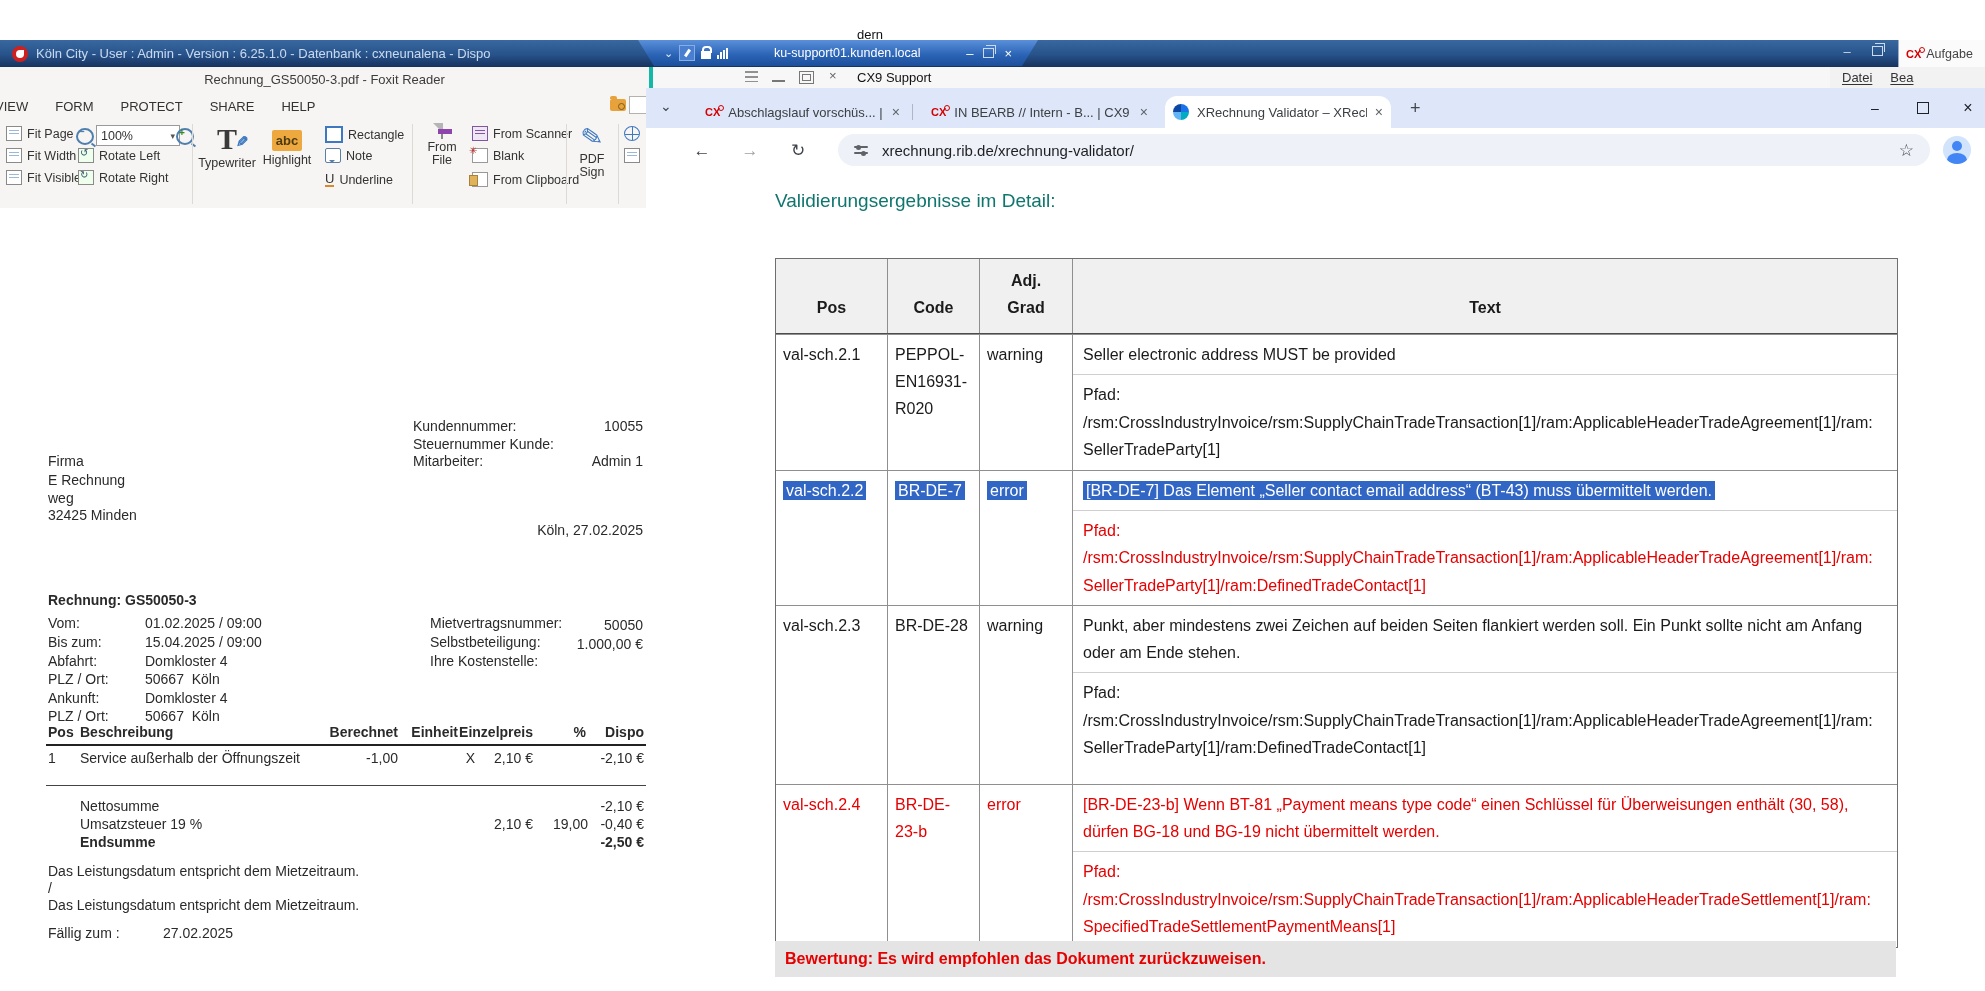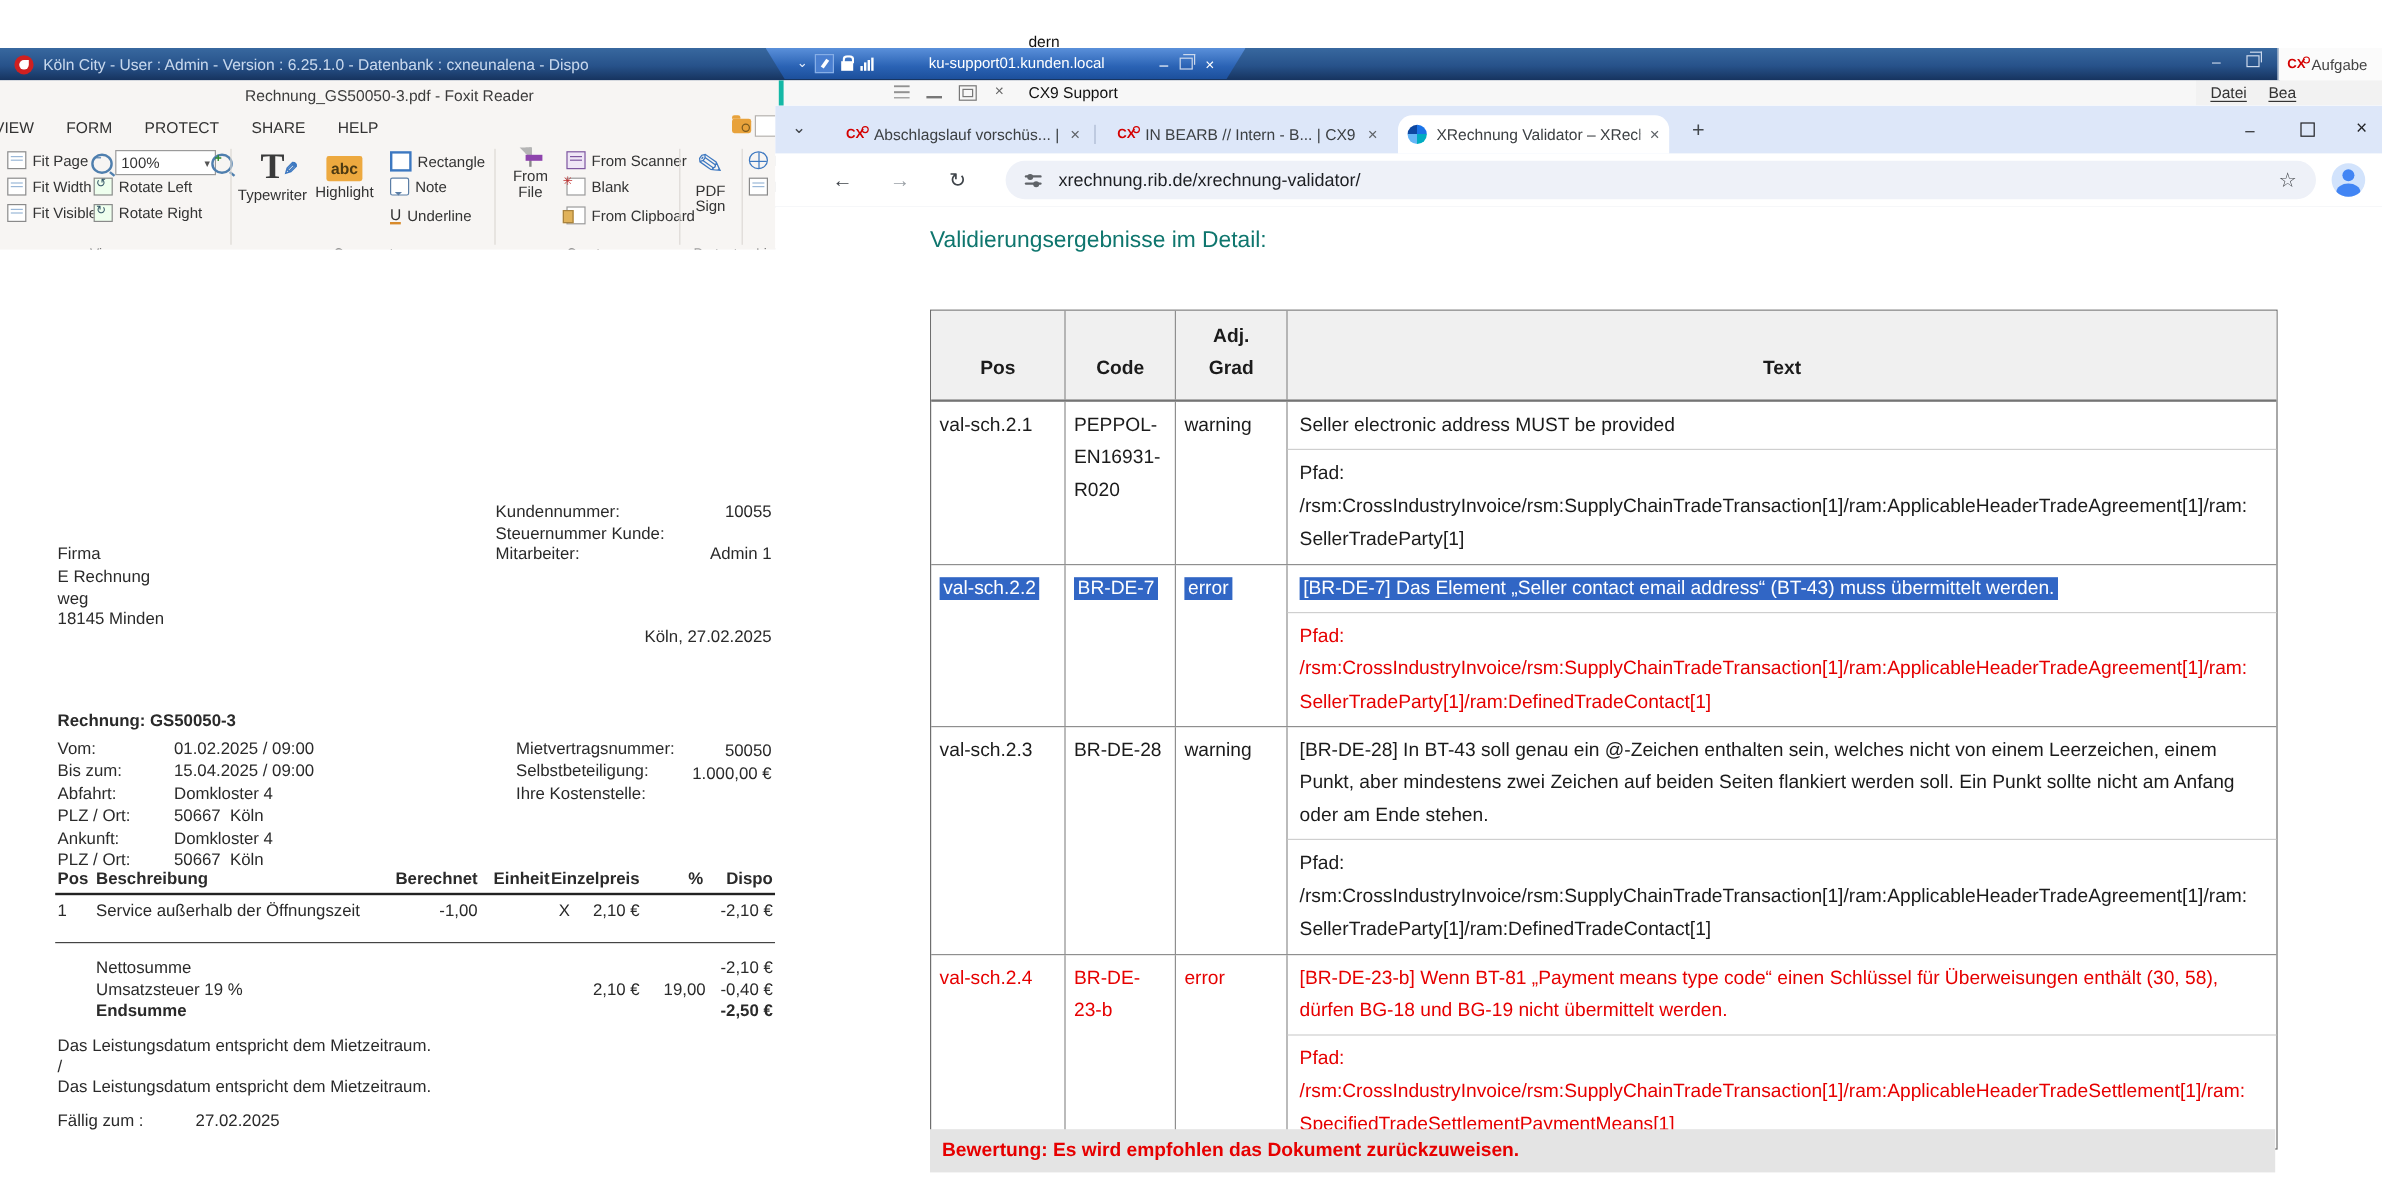--- a/index.html
+++ b/index.html
@@ -354,21 +354,21 @@
     <div class="pdf-doc">
       <span class="iv" style="left:413px;top:210px">Kundennummer:</span>
       <span class="iv" style="left:413px;top:228px">Steuernummer Kunde:</span>
       <span class="iv" style="left:413px;top:245px">Mitarbeiter:</span>
       <span class="iv ivr" style="right:8px;top:210px">10055</span>
       <span class="iv ivr" style="right:8px;top:245px">Admin 1</span>
 
       <span class="iv" style="left:48px;top:245px">Firma</span>
       <span class="iv" style="left:48px;top:264px">E Rechnung</span>
       <span class="iv" style="left:48px;top:282px">weg</span>
-      <span class="iv" style="left:48px;top:299px">18145 Minden</span>
+      <span class="iv" style="left:48px;top:299px">32425 Minden</span>
 
       <span class="iv ivr" style="right:8px;top:314px">Köln, 27.02.2025</span>
 
       <span class="iv ivb" style="left:48px;top:384px">Rechnung: GS50050-3</span>
 
       <span class="iv" style="left:48px;top:407px">Vom:</span>
       <span class="iv" style="left:145px;top:407px">01.02.2025 / 09:00</span>
       <span class="iv" style="left:48px;top:426px">Bis zum:</span>
       <span class="iv" style="left:145px;top:426px">15.04.2025 / 09:00</span>
       <span class="iv" style="left:48px;top:445px">Abfahrt:</span>
@@ -546,21 +546,20 @@
             </div>
           </div>
         </div>
 
         <div class="vrow" style="min-height:178px">
           <div class="vc">val-sch.2.3</div>
           <div class="vc">BR-DE-28</div>
           <div class="vc">warning</div>
           <div class="vc textcol">
             <div class="msg">
-              <div>[BR-DE-28] In BT-43 soll genau ein @-Zeichen enthalten sein, welches nicht von einem Leerzeichen, einem</div>
               <div>Punkt, aber mindestens zwei Zeichen auf beiden Seiten flankiert werden soll. Ein Punkt sollte nicht am Anfang</div>
               <div>oder am Ende stehen.</div>
             </div>
             <div class="pfad">
               <div>Pfad:</div>
               <div>/rsm:CrossIndustryInvoice/rsm:SupplyChainTradeTransaction[1]/ram:ApplicableHeaderTradeAgreement[1]/ram:</div>
               <div>SellerTradeParty[1]/ram:DefinedTradeContact[1]</div>
             </div>
           </div>
         </div>

